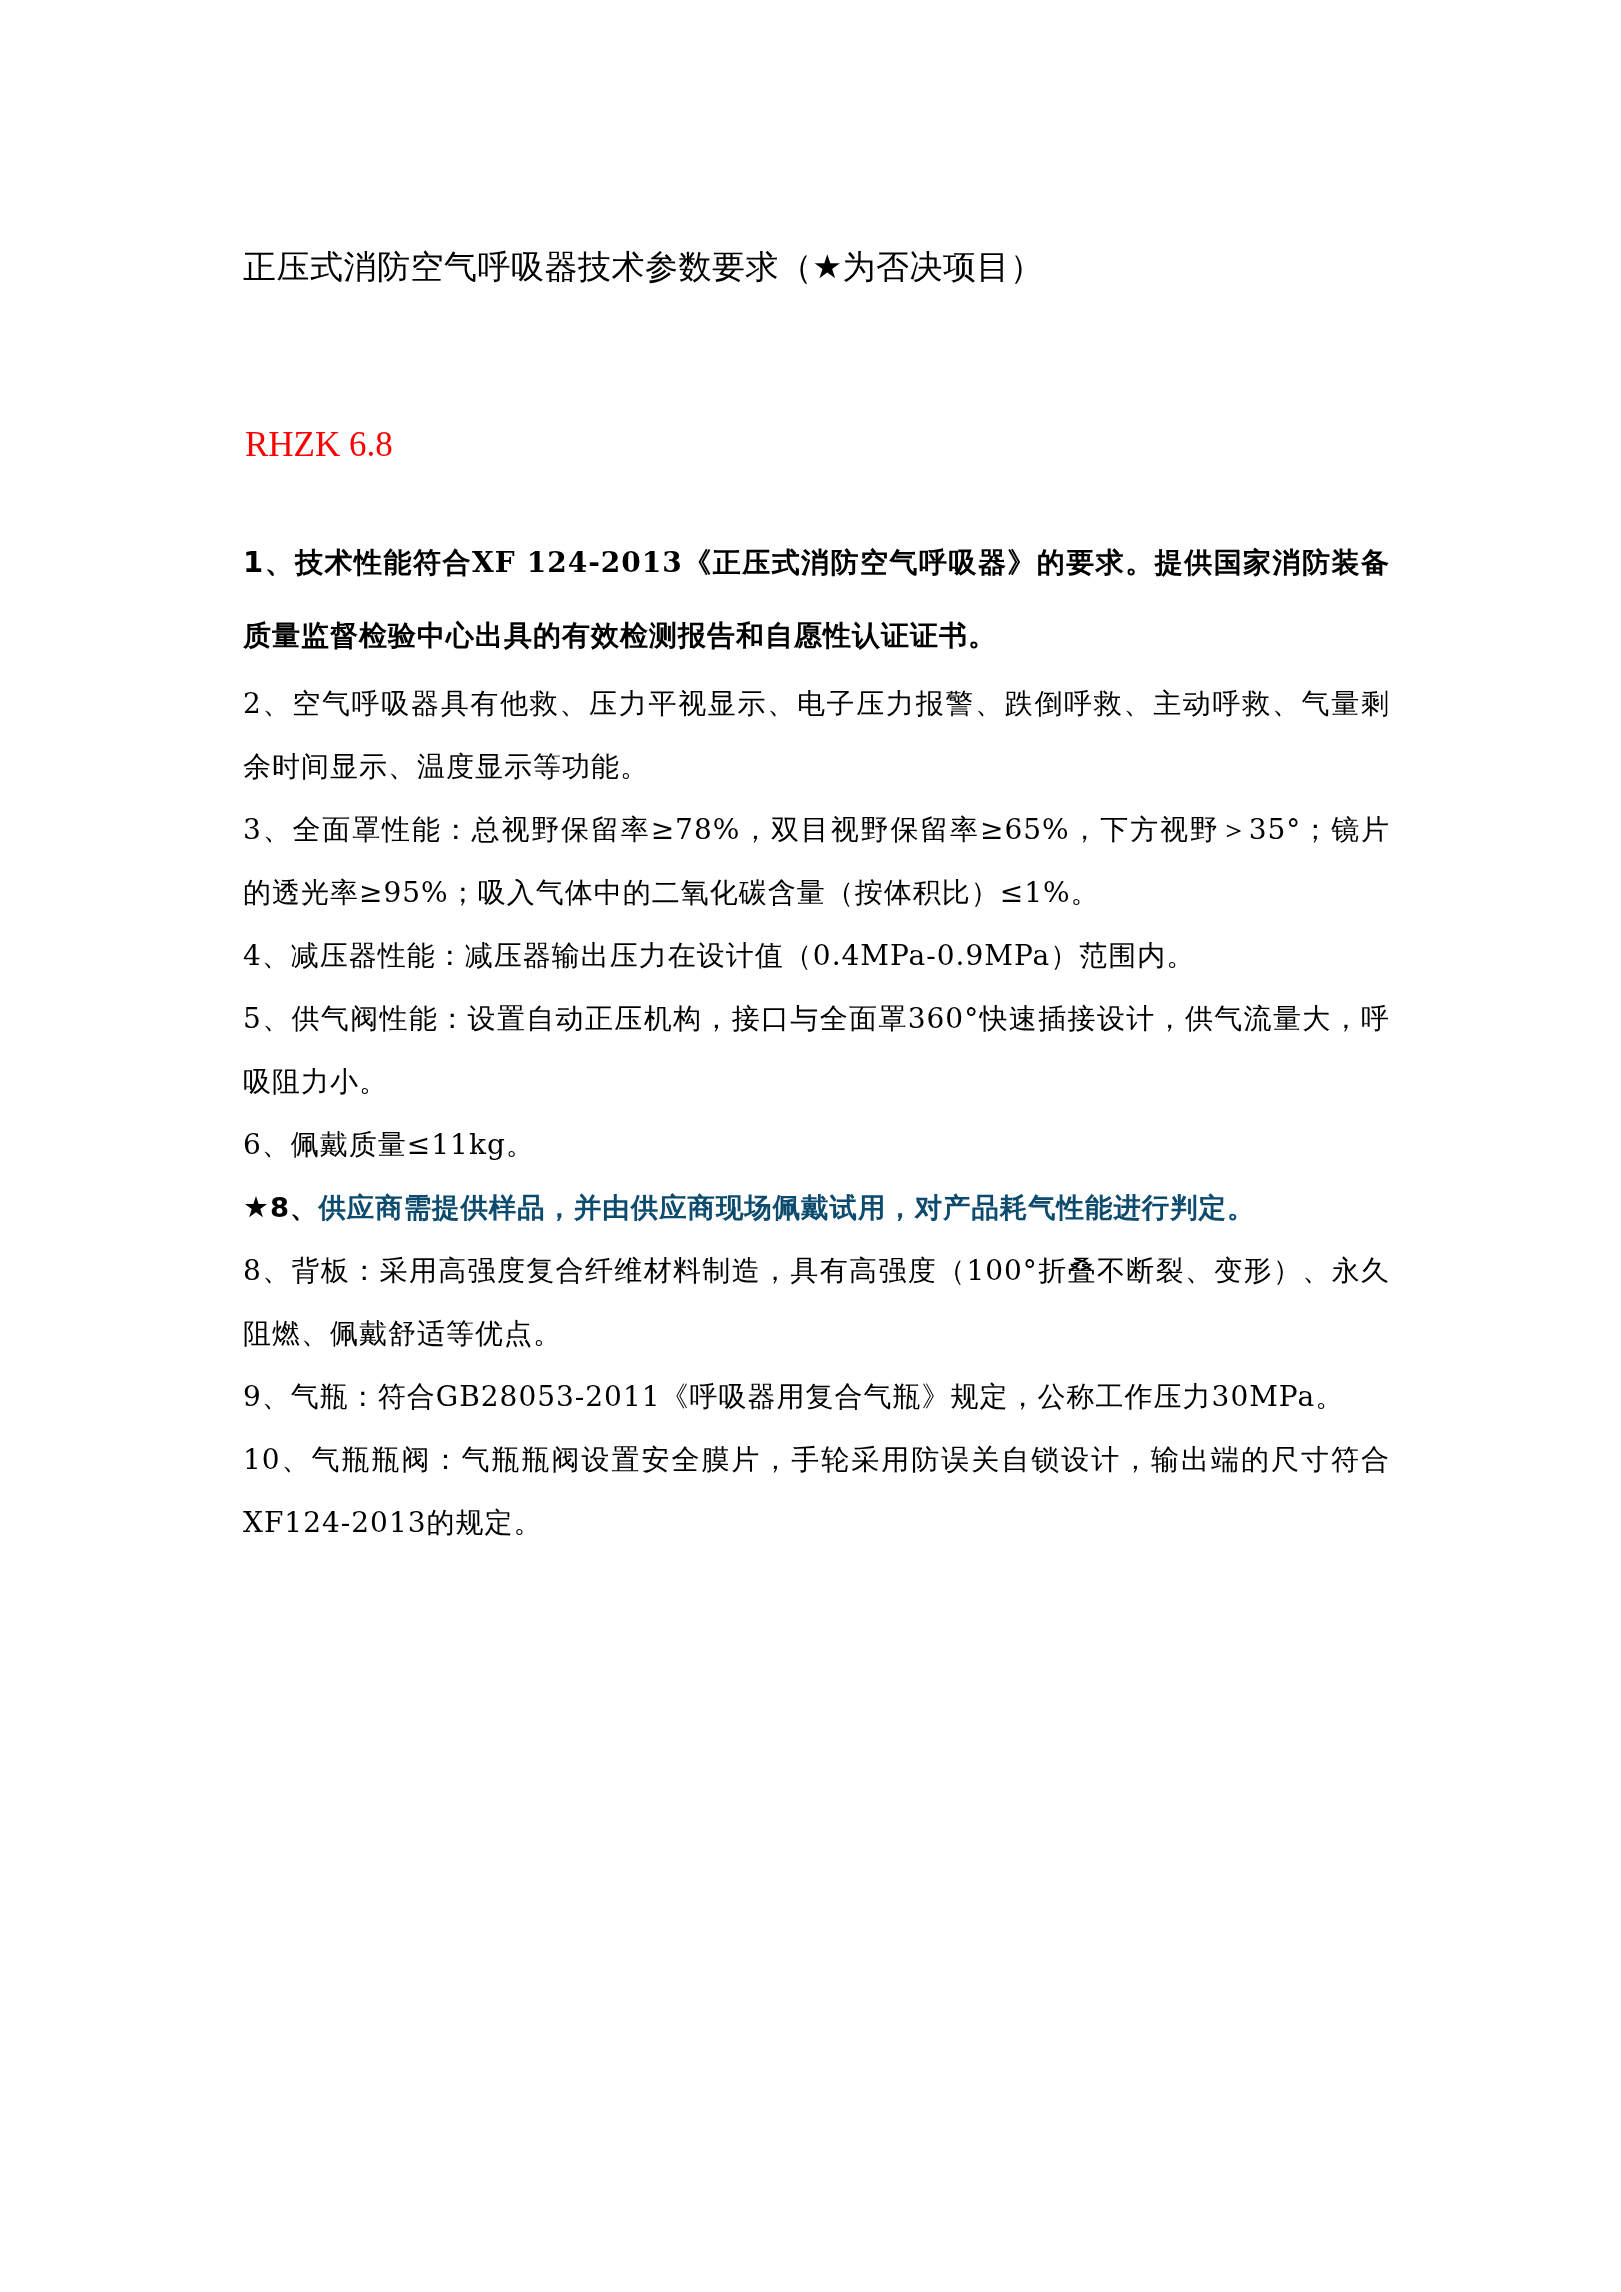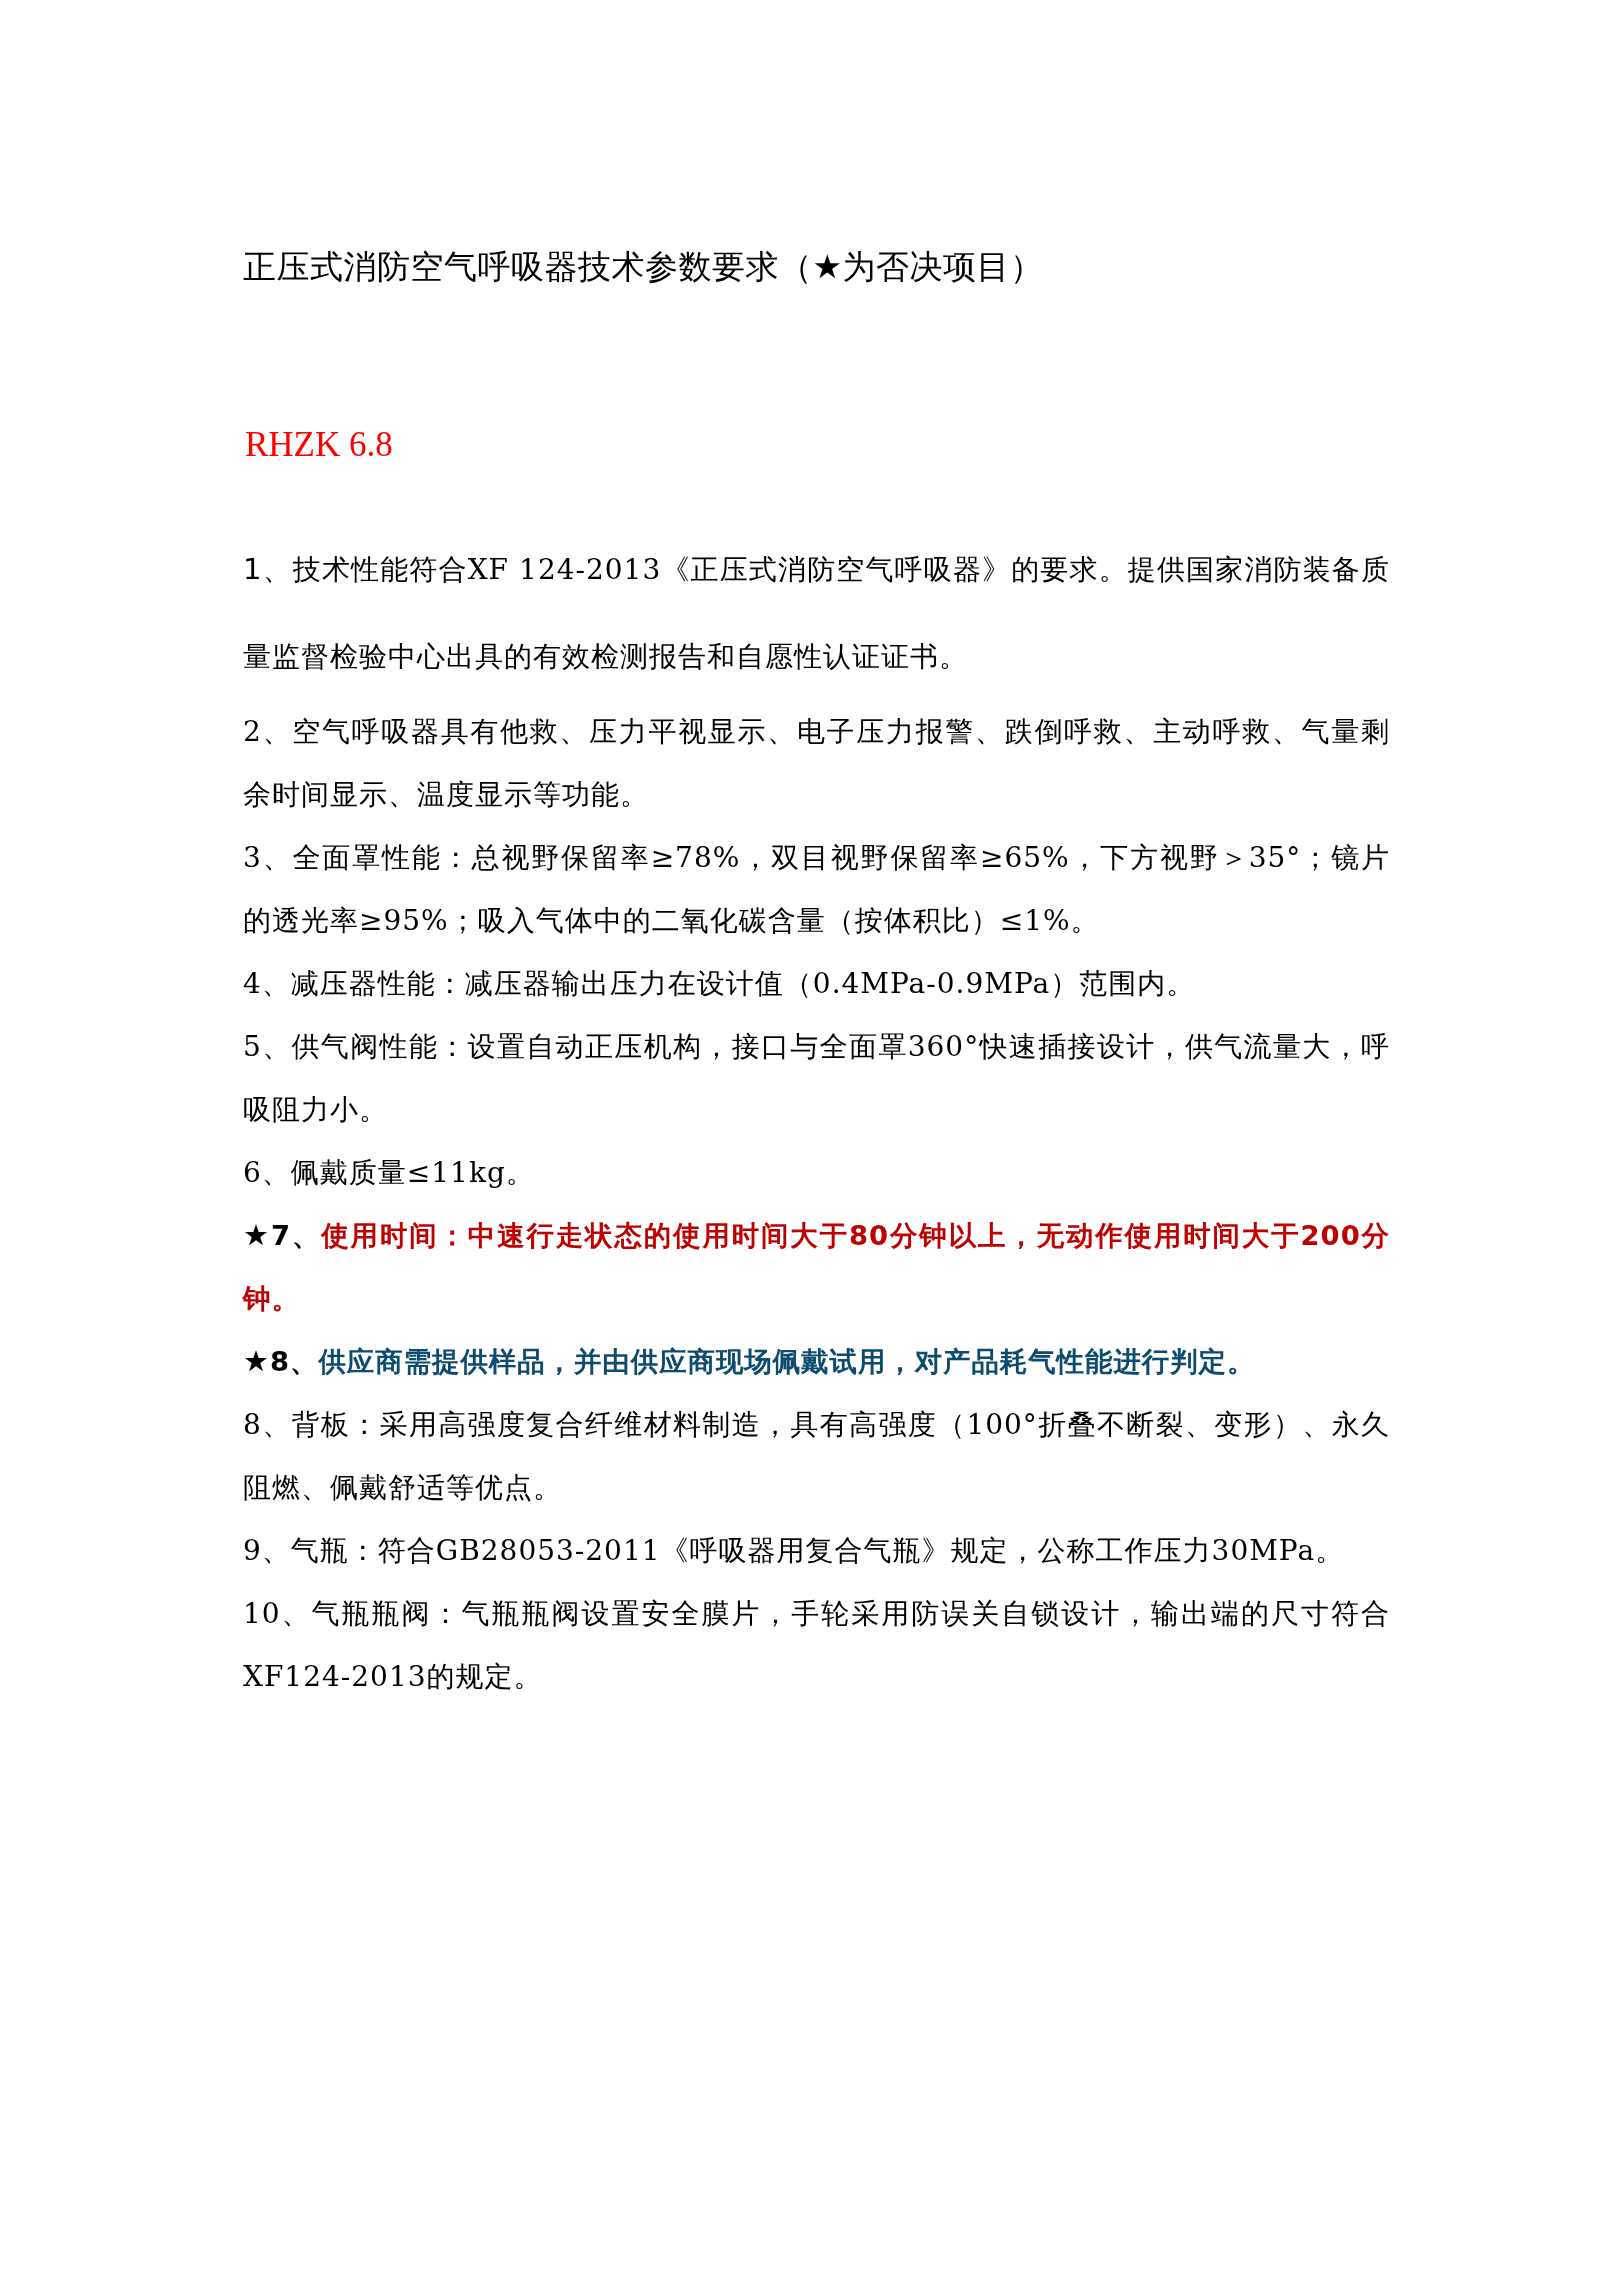--- a/index.html
+++ b/index.html
@@ -5,40 +5,39 @@
   html, body { margin: 0; padding: 0; background: #ffffff; }
   body { width: 1621px; height: 2293px; position: relative; overflow: hidden;
          font-family: "DejaVu Serif", "Liberation Serif", serif; color: #000; }
   .page { position: absolute; left: 0; top: 12px; width: 1621px; height: 2293px; }
   .title { position: absolute; left: 243px; top: 233px; font-size: 33px; line-height: 43px;
            font-family: "DejaVu Sans", "Liberation Sans", sans-serif; letter-spacing: 0.5px; }
   .model { position: absolute; left: 245px; top: 410px; font-size: 35px; line-height: 45px;
            font-family: Liberation Serif, serif; }
   .content { position: absolute; left: 243px; top: 514px; width: 1147px; font-size: 28px; }
   .item { margin: 0; line-height: 63px; text-align: justify; letter-spacing: 1px; }
-  .item.first { line-height: 87px; }
+  .item.first { line-height: 73px; font-weight: bold; }
   .item.first .num { font-family: "DejaVu Sans", "Liberation Sans", sans-serif; font-size: 29px; }
   .item.important { font-weight: bold; font-family: "DejaVu Sans", "Liberation Sans", sans-serif; font-size: 27.4px; }
   .prefix { color: #000; }
   .star { font-size: 29px; }
 </style>
 </head>
 <body>
 
 <div class="page">
   <div class="title">正压式消防空气呼吸器技术参数要求（★为否决项目）</div>
   <div class="model" style="color:#FF0000">RHZK 6.8</div>
 
   <div class="content">
     <p class="item first"><span class="num">1、</span><span>技术性能符合XF 124-2013《正压式消防空气呼吸器》的要求。提供国家消防装备质量监督检验中心出具的有效检测报告和自愿性认证证书。</span></p>
     <p class="item"><span>2、</span><span>空气呼吸器具有他救、压力平视显示、电子压力报警、跌倒呼救、主动呼救、气量剩余时间显示、温度显示等功能。</span></p>
     <p class="item"><span>3、</span><span>全面罩性能：总视野保留率≥78%，双目视野保留率≥65%，下方视野＞35°；镜片的透光率≥95%；吸入气体中的二氧化碳含量（按体积比）≤1%。</span></p>
     <p class="item"><span>4、</span><span>减压器性能：减压器输出压力在设计值（0.4MPa-0.9MPa）范围内。</span></p>
     <p class="item"><span>5、</span><span>供气阀性能：设置自动正压机构，接口与全面罩360°快速插接设计，供气流量大，呼吸阻力小。</span></p>
     <p class="item"><span>6、</span><span>佩戴质量≤11kg。</span></p>
-    <p class="item important"><span class="prefix star">★</span><span class="prefix">7、</span><span style="color:#C00000">使用时间：中速行走状态的使用时间大于80分钟以上，无动作使用时间大于200分钟。</span></p>
     <p class="item important"><span class="prefix star">★</span><span class="prefix">8、</span><span style="color:#0c4a6e">供应商需提供样品，并由供应商现场佩戴试用，对产品耗气性能进行判定。</span></p>
     <p class="item"><span>8、</span><span>背板：采用高强度复合纤维材料制造，具有高强度（100°折叠不断裂、变形）、永久阻燃、佩戴舒适等优点。</span></p>
     <p class="item"><span>9、</span><span>气瓶：符合GB28053-2011《呼吸器用复合气瓶》规定，公称工作压力30MPa。</span></p>
     <p class="item"><span>10、</span><span>气瓶瓶阀：气瓶瓶阀设置安全膜片，手轮采用防误关自锁设计，输出端的尺寸符合XF124-2013的规定。</span></p>
   </div>
 </div>
 
 
 </body></html>

